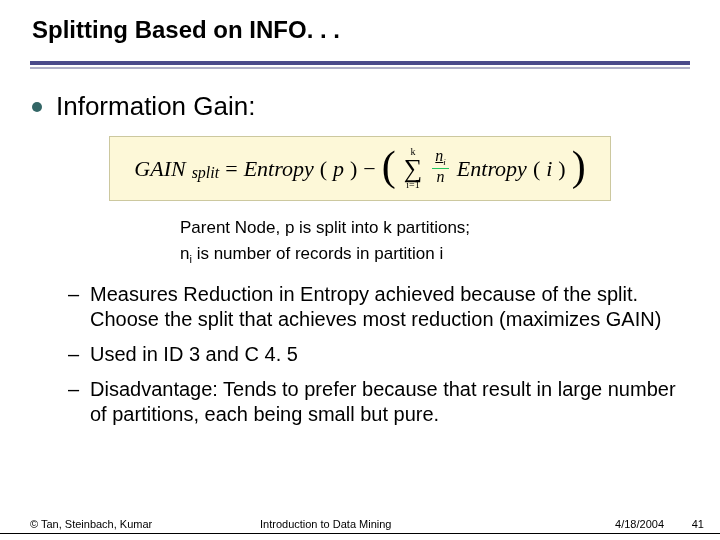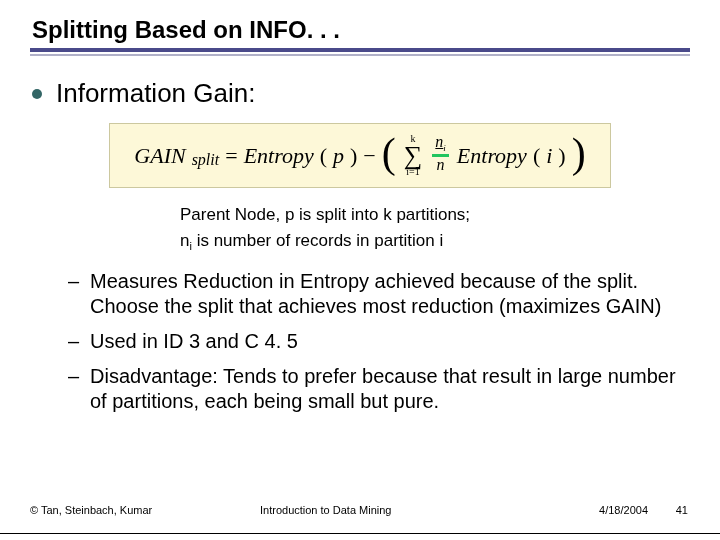--- a/index.html
+++ b/index.html
@@ -14,21 +14,21 @@
   }
   .slide {
     width: 100%;
     height: 100%;
     padding: 16px 30px 0 30px;
     position: relative;
   }
   .title {
     font-size: 24px;
     font-weight: bold;
-    margin-bottom: 4px;
+    margin-bottom: 17px;
     padding-left: 2px;
   }
   .rule-group { margin-bottom: 22px; }
   .rule1 { height: 4px; background: #4a4a8a; }
   .rule2 { height: 2px; background: #b0b0c8; margin-top: 2px; }
   .bullet-row {
     display: flex;
     align-items: center;
     margin: 6px 0 14px 2px;
   }
@@ -80,21 +80,21 @@
   .frac {
     display: inline-flex;
     flex-direction: column;
     align-items: center;
     font-size: 16px;
     line-height: 1.05;
     margin: 0 2px;
     position: relative;
     top: -2px;
   }
-  .frac .num { border-bottom: 3px solid #22c55e; padding: 0 3px; text-decoration: underline; }
+  .frac .num { border-bottom: 1px solid #22c55e; padding: 0 3px; text-decoration: underline; }
   .frac .den { padding: 0 3px; }
   .notes {
     font-size: 17px;
     margin: 0 0 14px 150px;
     line-height: 1.5;
   }
   .notes .subn { font-size: 11px; vertical-align: sub; }
   .dash-list {
     margin-left: 38px;
     font-size: 20px;
@@ -105,22 +105,22 @@
     margin-bottom: 9px;
   }
   .dash-item .dash {
     width: 22px;
     flex-shrink: 0;
   }
   .dash-item .txt { flex: 1; }
   .footer {
     position: absolute;
     left: 0; right: 0;
-    bottom: 24px;
-    padding: 0 32px 0 30px;
+    bottom: 10px;
+    padding: 0 16px 0 30px;
     font-size: 11px;
     display: flex;
     align-items: center;
   }
   .footer .f-left { flex: 0 0 200px; }
   .footer .f-center { flex: 1; text-align: left; padding-left: 30px; }
   .footer .f-date { flex: 0 0 100px; text-align: right; }
   .footer .f-page { flex: 0 0 40px; text-align: right; }
   .footer-rule {
     position: absolute;

